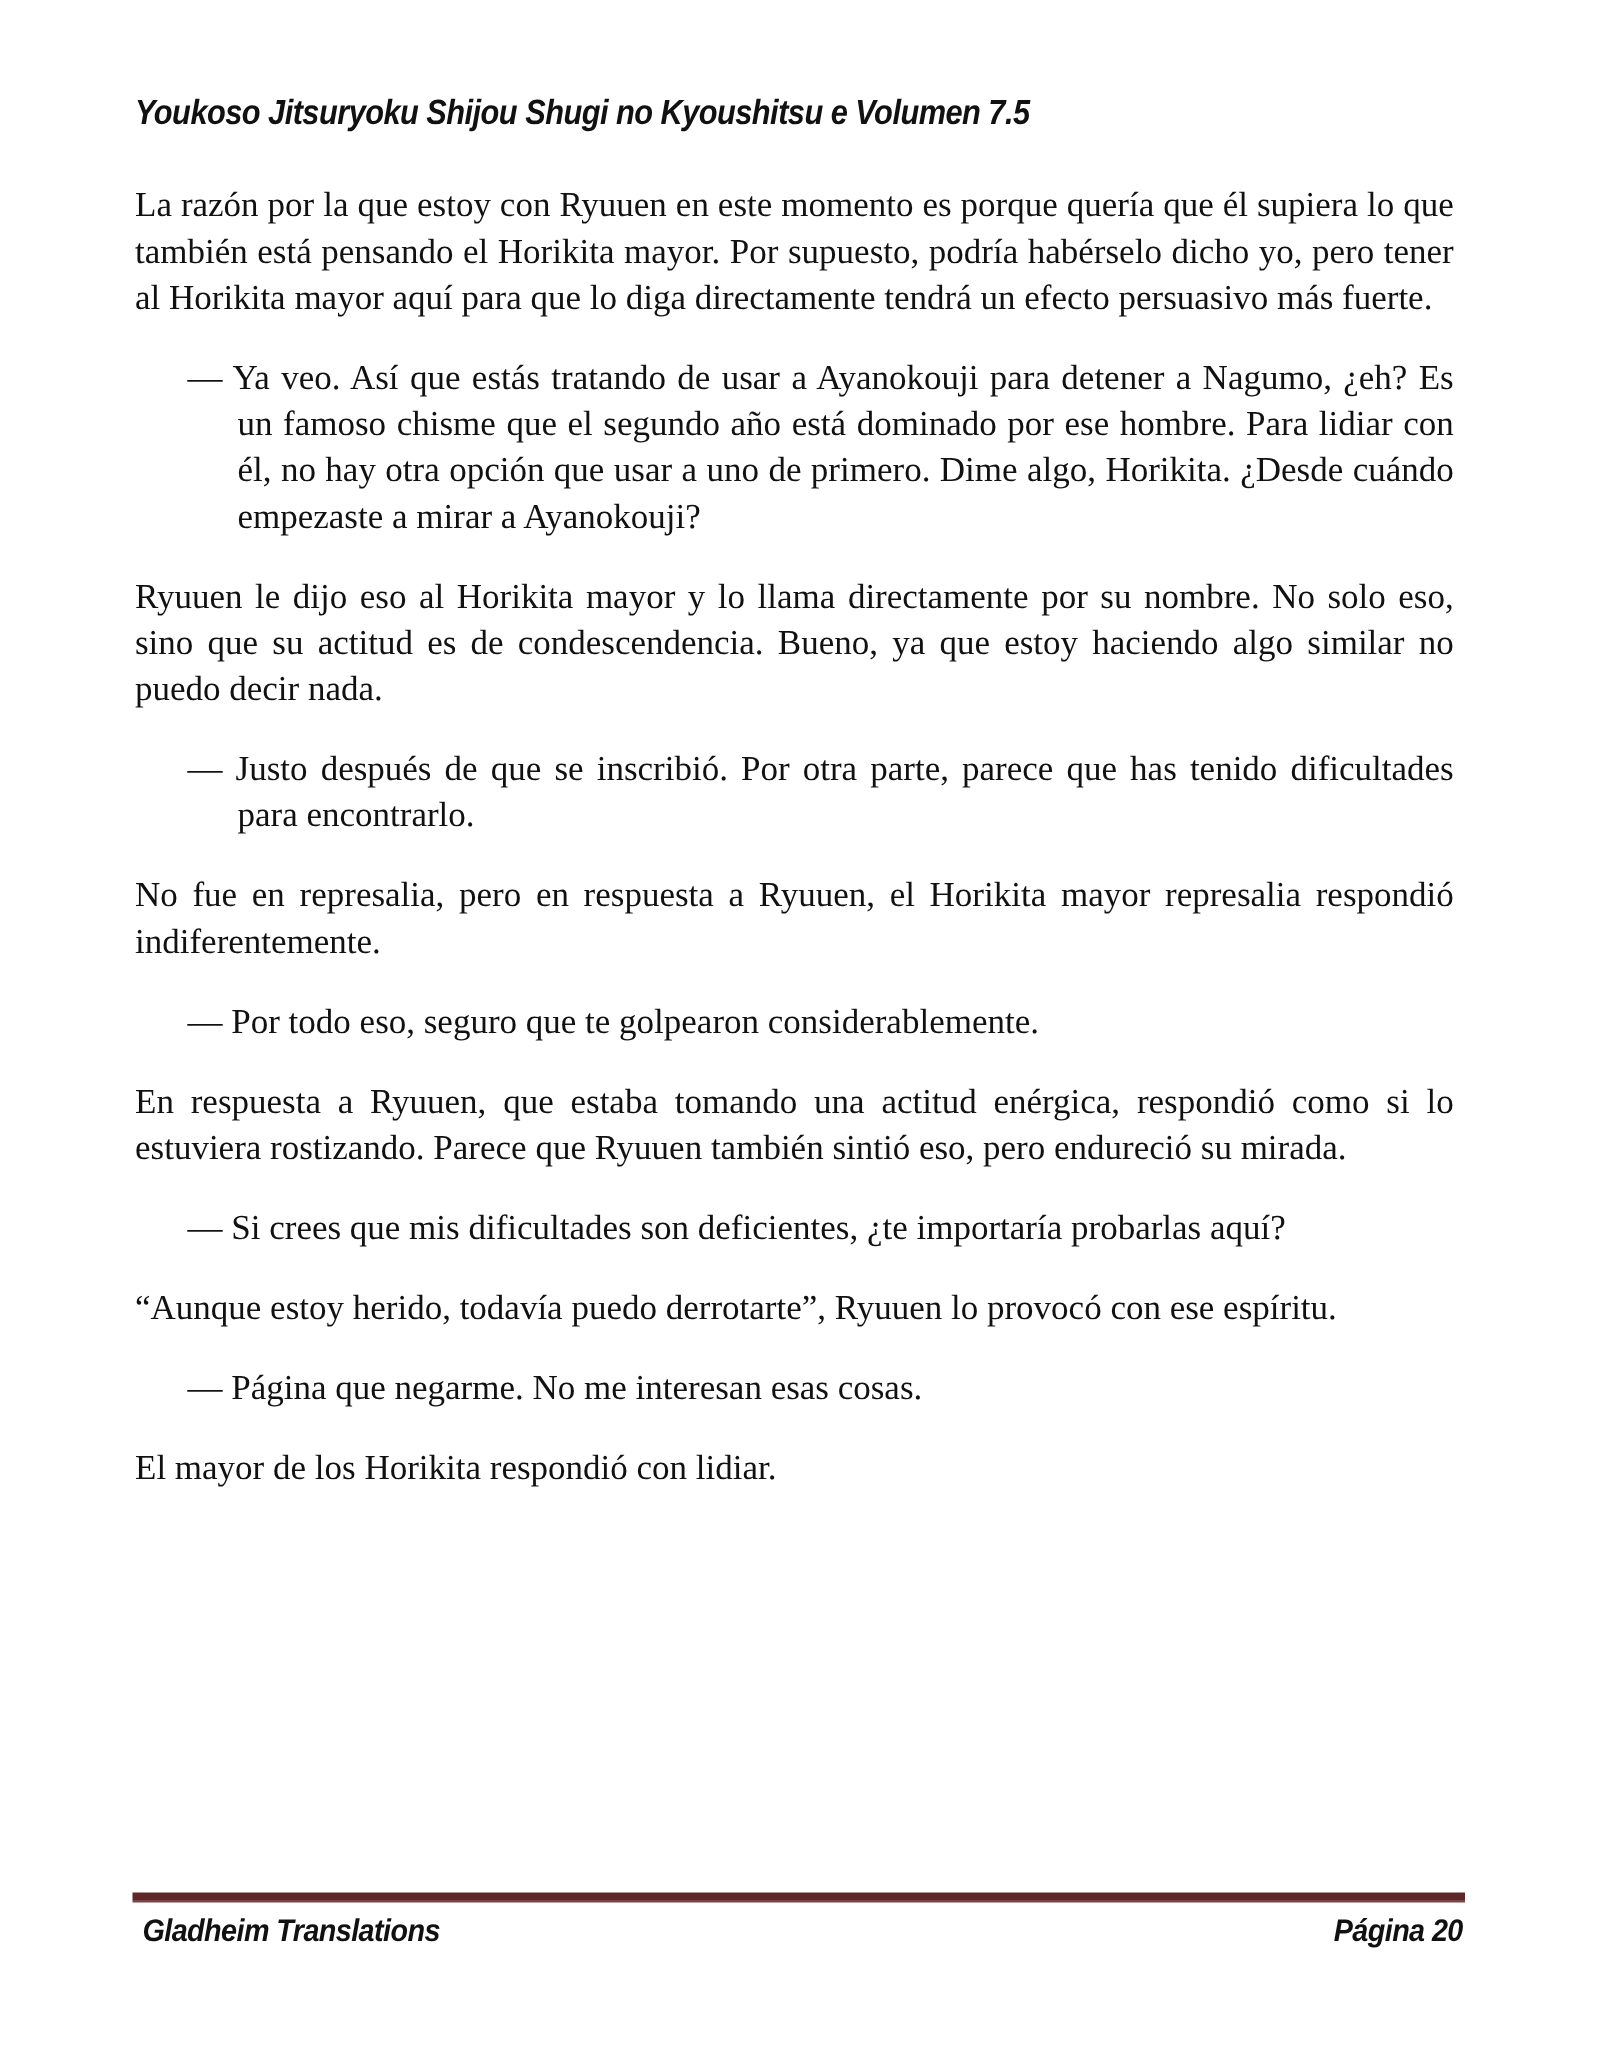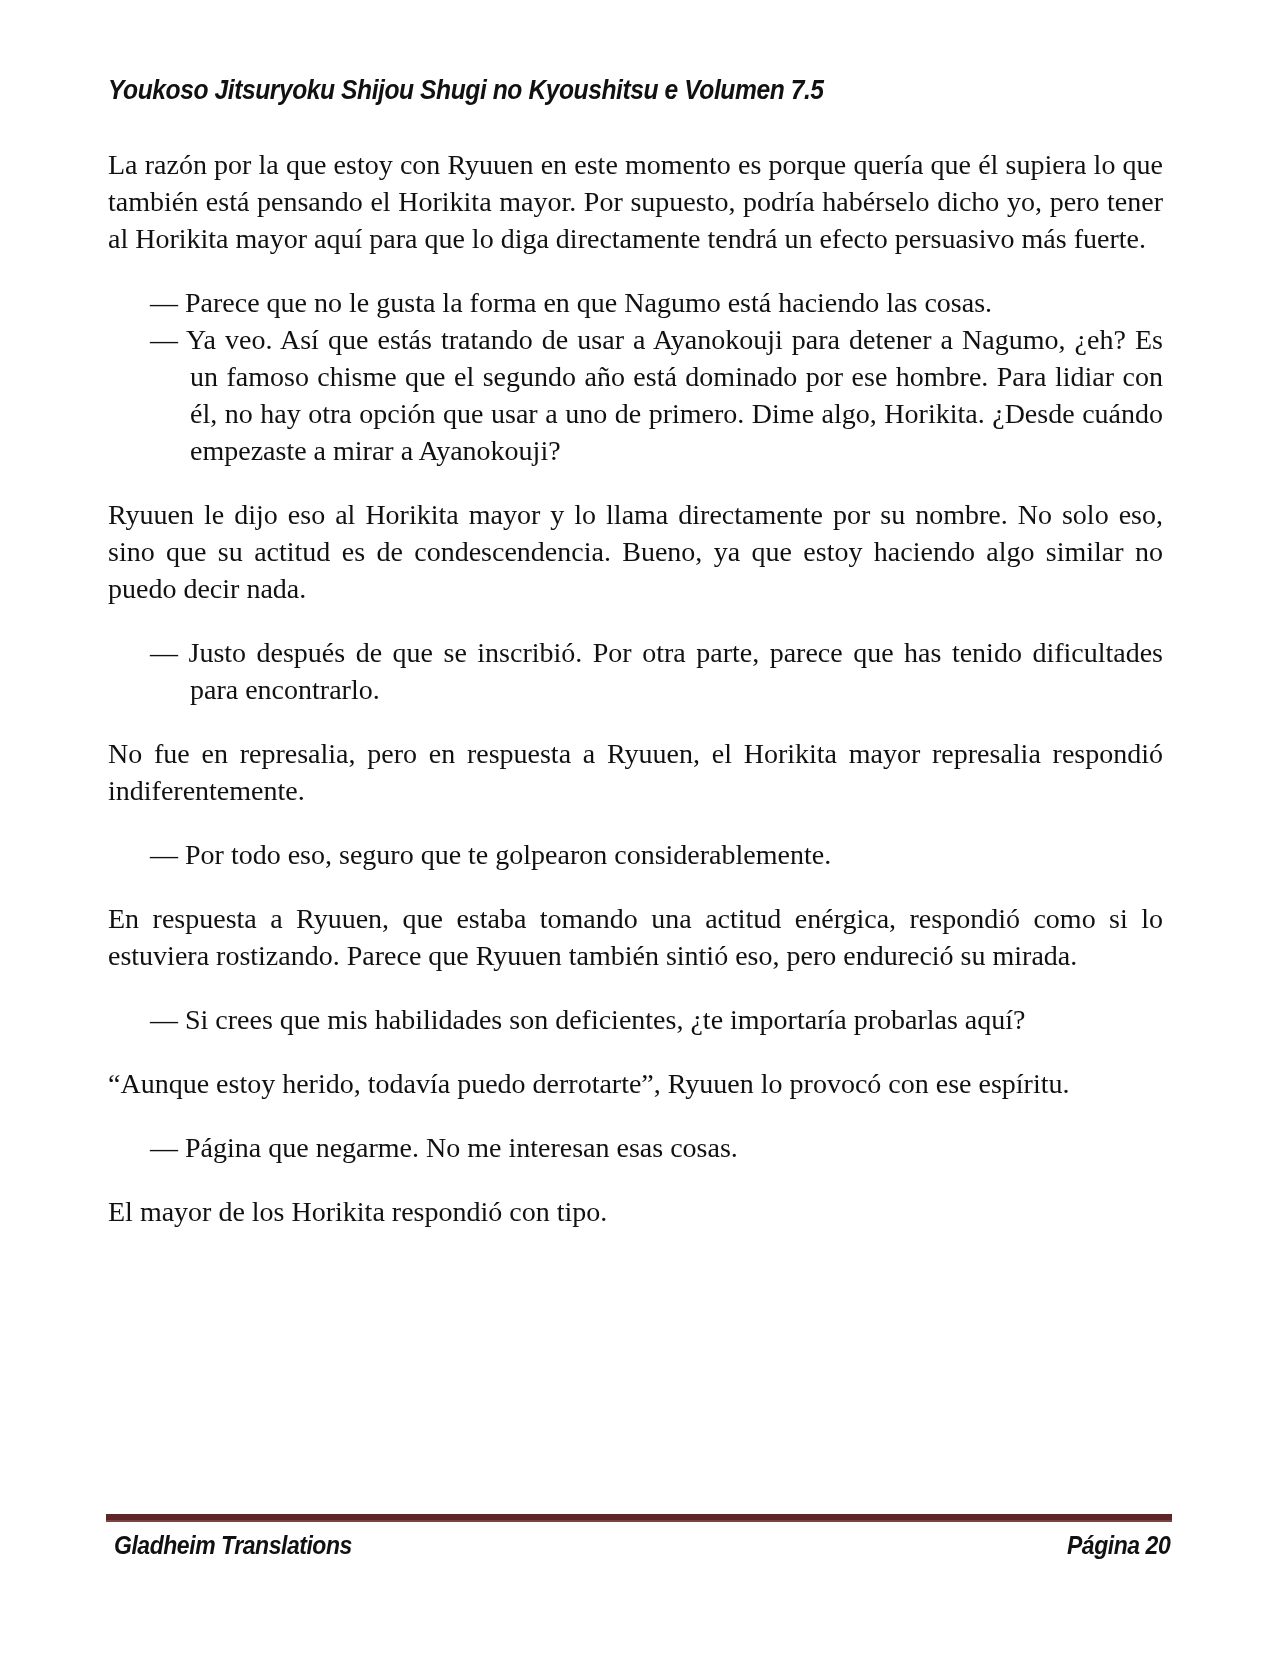--- a/index.html
+++ b/index.html
@@ -100,43 +100,42 @@
 
   <div class="page-header">
     <span class="header-title">Youkoso Jitsuryoku Shijou Shugi no Kyoushitsu e Volumen 7.5</span>
   </div>
 
   <div class="doc-body">
 
     <p class="para">La razón por la que estoy con Ryuuen en este momento es porque quería que él supiera lo que también está pensando el Horikita mayor. Por supuesto, podría habérselo dicho yo, pero tener al Horikita mayor aquí para que lo diga directamente tendrá un efecto persuasivo más fuerte.</p>
 
     <div class="dialogue-group">
-      <p class="dialogue">— Parece que no le gusta la forma en que Nagumo está haciendo las cosas.</p>
       <p class="dialogue">— Ya veo. Así que estás tratando de usar a Ayanokouji para detener a Nagumo, ¿eh? Es un famoso chisme que el segundo año está dominado por ese hombre. Para lidiar con él, no hay otra opción que usar a uno de primero. Dime algo, Horikita. ¿Desde cuándo empezaste a mirar a Ayanokouji?</p>
     </div>
 
     <p class="para">Ryuuen le dijo eso al Horikita mayor y lo llama directamente por su nombre. No solo eso, sino que su actitud es de condescendencia. Bueno, ya que estoy haciendo algo similar no puedo decir nada.</p>
 
     <p class="dialogue">— Justo después de que se inscribió. Por otra parte, parece que has tenido dificultades para encontrarlo.</p>
 
     <p class="para">No fue en represalia, pero en respuesta a Ryuuen, el Horikita mayor represalia respondió indiferentemente.</p>
 
     <div class="dialogue-group">
       <p class="dialogue">— Por todo eso, seguro que te golpearon considerablemente.</p>
     </div>
 
     <p class="para">En respuesta a Ryuuen, que estaba tomando una actitud enérgica, respondió como si lo estuviera rostizando. Parece que Ryuuen también sintió eso, pero endureció su mirada.</p>
 
-    <p class="dialogue">— Si crees que mis habilidades son deficientes, ¿te importaría probarlas aquí?</p>
+    <p class="dialogue">— Si crees que mis dificultades son deficientes, ¿te importaría probarlas aquí?</p>
 
     <p class="para">“Aunque estoy herido, todavía puedo derrotarte”, Ryuuen lo provocó con ese espíritu.</p>
 
     <p class="dialogue">— Página que negarme. No me interesan esas cosas.</p>
 
-    <p class="para">El mayor de los Horikita respondió con tipo.</p>
+    <p class="para">El mayor de los Horikita respondió con lidiar.</p>
 
   </div>
 
   <div class="page-footer">
     <div class="footer-rule"></div>
     <div class="footer-row">
       <span class="footer-text footer-left">Gladheim Translations</span>
       <span class="footer-text footer-right">Página 20</span>
     </div>
   </div>

